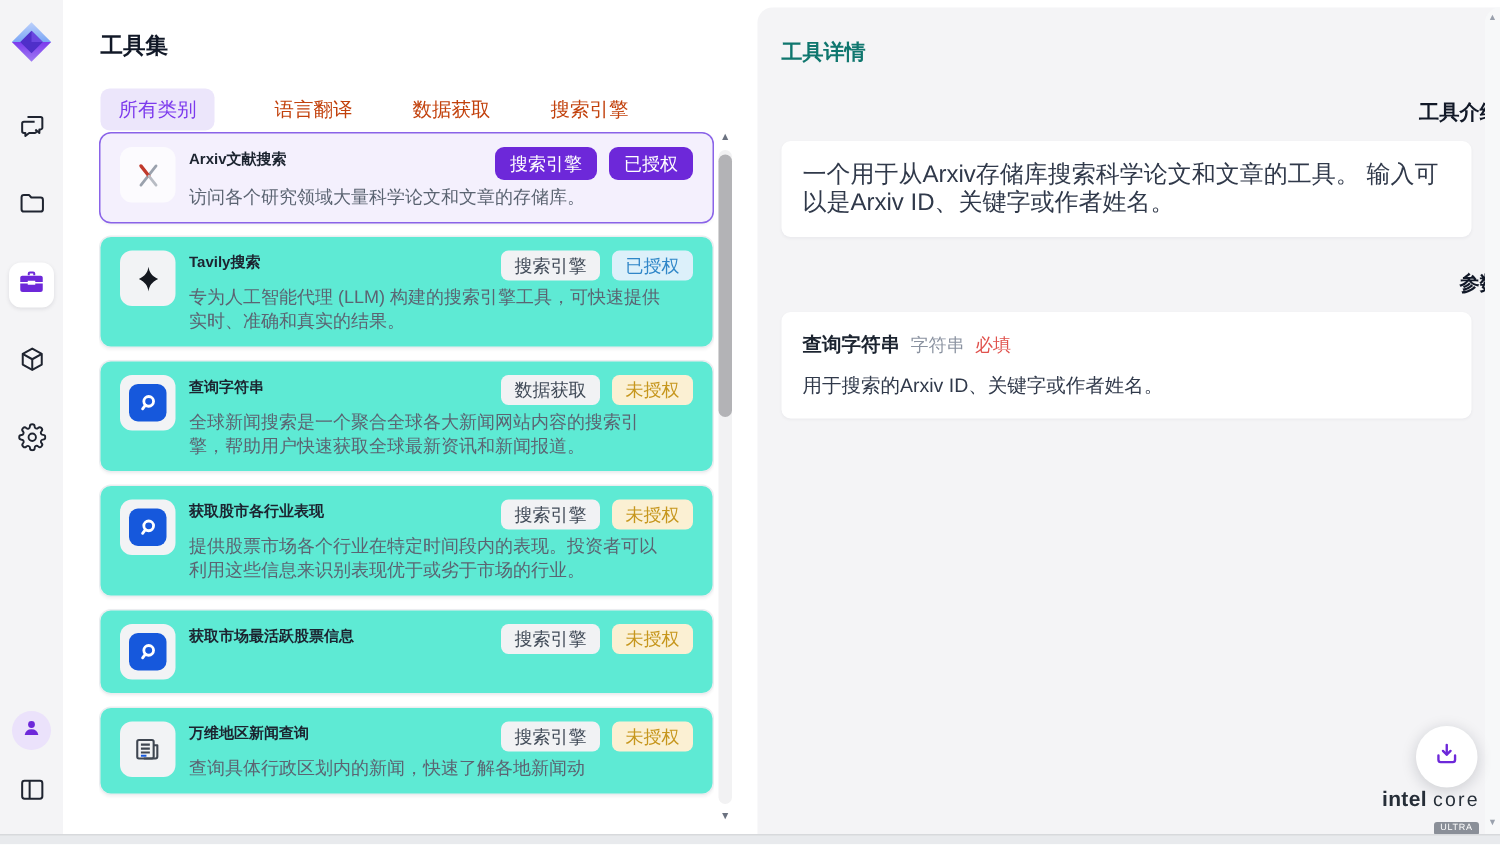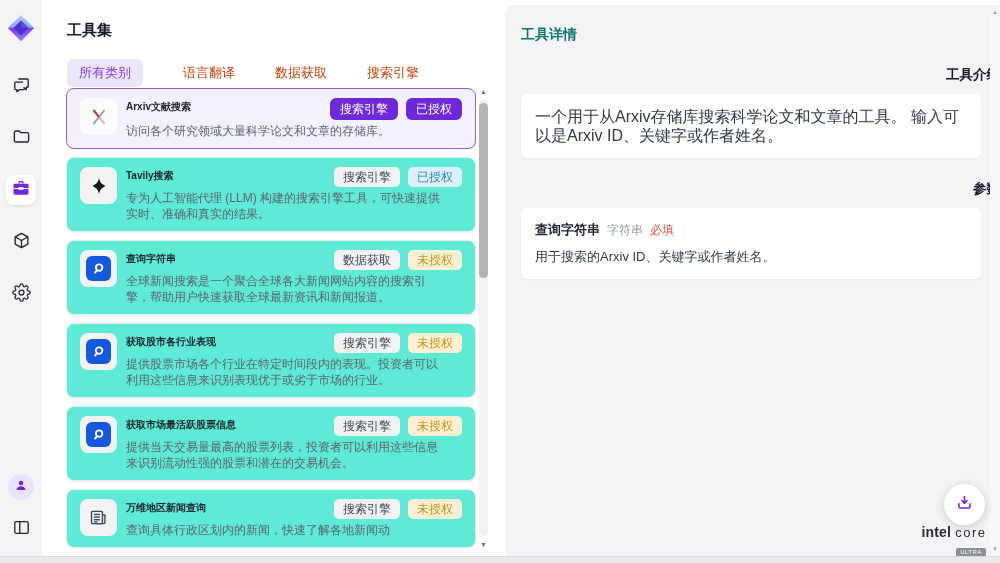--- a/index.html
+++ b/index.html
@@ -265,21 +265,20 @@
           </div>
         </div>
         <div class="card-main">
           <div class="card-head">
             <span class="card-title">获取市场最活跃股票信息</span>
             <span class="badges">
               <span class="badge cat">搜索引擎</span>
               <span class="badge warn">未授权</span>
             </span>
           </div>
-          <div class="desc">提供当天交易量最高的股票列表，投资者可以利用这些信息来识别流动性强的股票和潜在的交易机会。</div>
         </div>
       </div>
 
       <div class="card">
         <div class="tool-ico">
           <svg width="21" height="21" viewBox="0 0 24 24" fill="none" stroke="#3f4651" stroke-width="1.6" stroke-linejoin="round">
             <rect x="4" y="5" width="12.5" height="14" rx="1.3"></rect>
             <path d="M16.5 9h2.8v8.6a1.4 1.4 0 0 1-1.4 1.4H9"></path>
             <line x1="6.8" y1="8.5" x2="13.6" y2="8.5"></line>
             <line x1="6.8" y1="11.5" x2="13.6" y2="11.5"></line>

